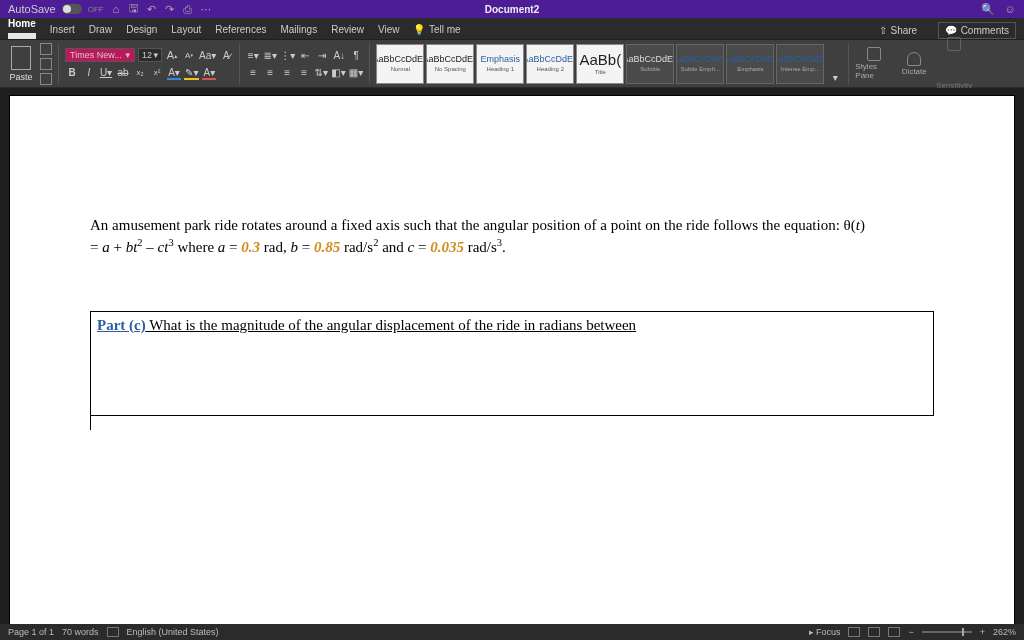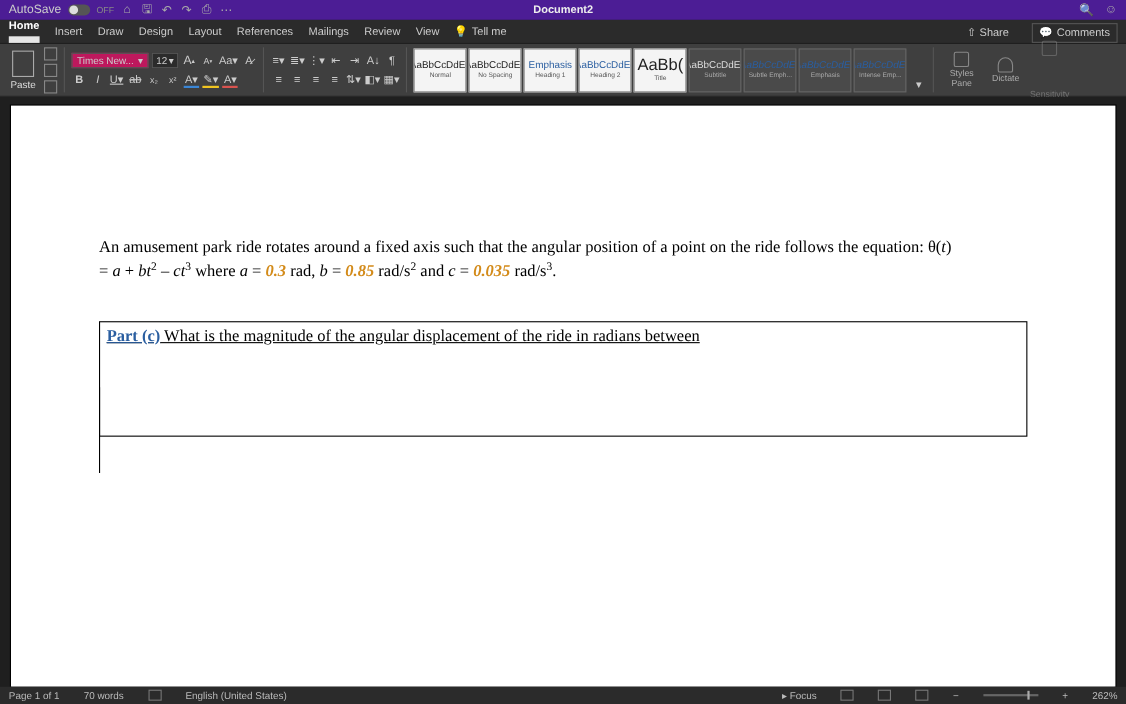--- a/index.html
+++ b/index.html
@@ -135,33 +135,33 @@
     font-family: "Times New Roman", serif;
     color:#000;
     font-size: 15px;
     line-height:1.32;
   }
   .orange { color:#d38b1a; font-style:italic; font-weight:600; }
   sup{font-size:0.7em;}
   sub{font-size:0.75em;}
   .partbox {
     border:1px solid #000;
-    margin-top: 34px;
+    margin-top: 53px;
     padding: 4px 6px 80px 6px;
   }
   .partbox p { text-decoration: underline; }
   .partlabel { color:#2a5ea0; font-weight:700; text-decoration:underline; }
 
   .cursor-caret {
     position:absolute; width:0; border-left:1px solid #000; height:78px;
     left:80px; top:256px;
   }
   .statusbar {
     height:16px;background:#2b2b2b;display:flex;align-items:center;
-    font-size:9px;color:#bbb;padding:0 8px; gap:22px;
+    font-size:9px;color:#bbb;padding:0 8px; gap:8px;
   }
   .statusbar .spacer{flex:1;}
   .sb-icon{width:12px;height:10px;border:1px solid #777;}
   .zoom-slider{width:50px;height:2px;background:#666;position:relative;}
   .zoom-slider::after{content:"";position:absolute;left:40px;top:-3px;width:2px;height:8px;background:#aaa;}
 </style>
 </head>
 <body>
 
 <div class="titlebar">
@@ -312,21 +312,21 @@
           <div class="preview ital">AaBbCcDdEe</div>
           <div class="sname">Intense Emp...</div>
         </div>
       </div>
     <span class="btnicon" style="align-self:flex-end;">▾</span>
   </div>
 
   <div class="group last" style="gap:2px;">
     <div class="endgroup">
       <div class="ic"></div>
-      <span style="text-align:center;">Styles Pane</span>
+      <span style="">Styles Pane</span>
     </div>
     <div class="endgroup">
       <div class="ic" style="border-radius:7px 7px 2px 2px;"></div>
       <span>Dictate</span>
     </div>
     <div class="endgroup" style="opacity:0.5;gap:30px;">
       <div class="ic"></div>
       <span>Sensitivity</span>
     </div>
   </div>

